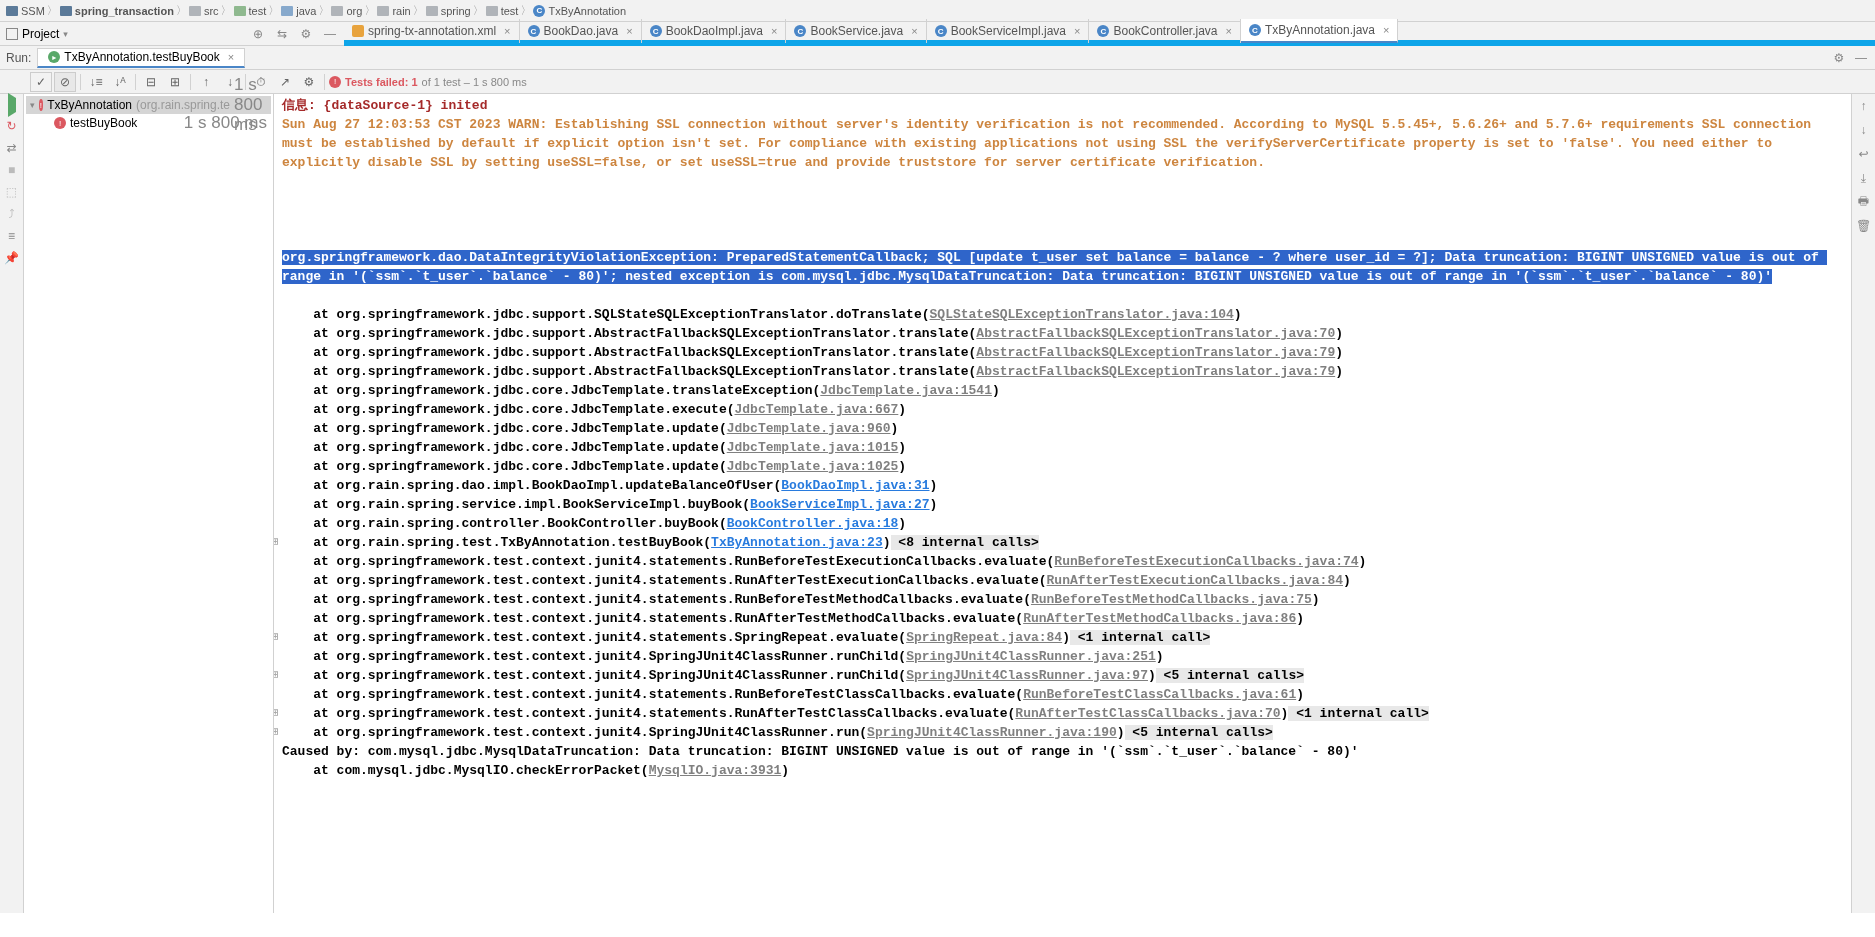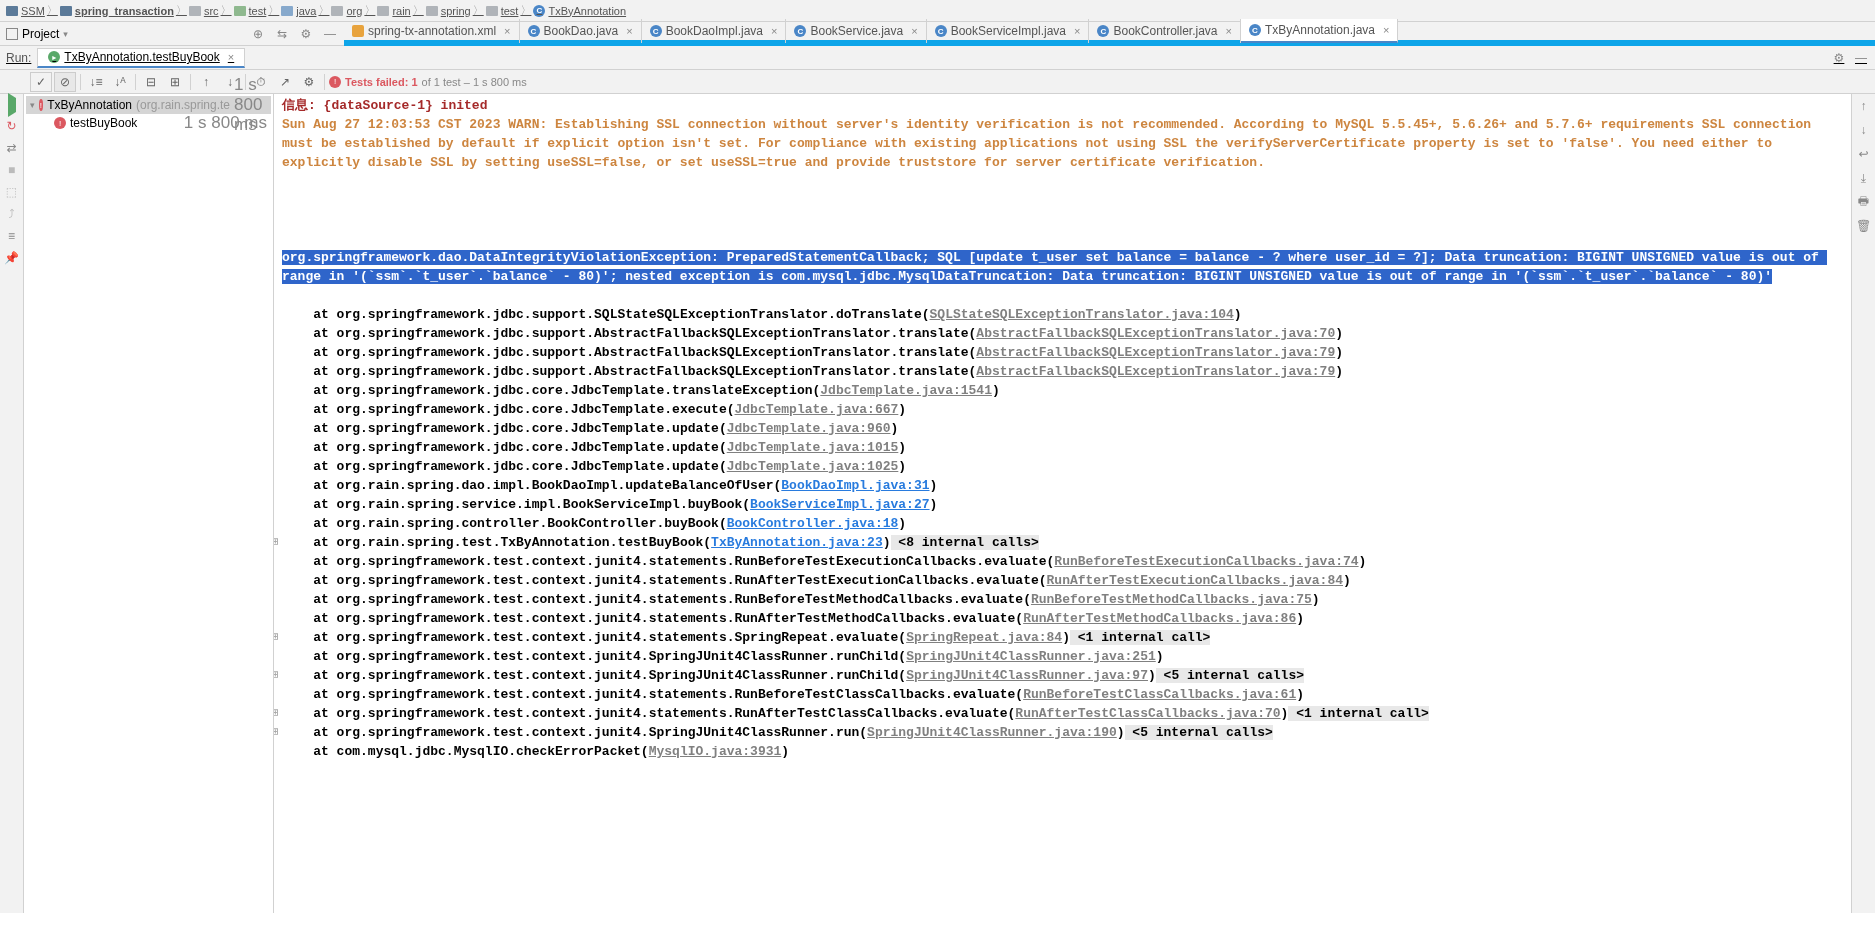--- a/index.html
+++ b/index.html
@@ -1,32 +1,32 @@
 <!DOCTYPE html>
 <html><head>
 <meta charset="utf-8">
 <style>
 * { margin: 0; padding: 0; box-sizing: border-box; }
 body { font-family: -apple-system, "Segoe UI", Arial, sans-serif; font-size: 12px; background: #fff; color: #000; overflow: hidden; }
-.breadcrumb { height: 22px; background: #f2f2f2; border-bottom: 1px solid #d1d1d1; display: flex; align-items: center; padding: 0 6px; font-size: 11px; color: #555; text-decoration: underline; }
+.breadcrumb { height: 22px; background: #f2f2f2; border-bottom: 1px solid #d1d1d1; display: flex; align-items: center; padding: 0 6px; font-size: 11px; color: #555; }
 .breadcrumb .crumb { display: flex; align-items: center; gap: 3px; }
 .breadcrumb .sep { margin: 0 2px; color: #999; }
 .folder-icon { width: 12px; height: 10px; background: #b0b4b9; border-radius: 1px; display: inline-block; position: relative; }
 .folder-icon.blue { background: #87a9cc; }
 .folder-icon.green { background: #8fb98f; }
 .folder-icon.navy { background: #5b7a99; }
 .class-icon { width: 12px; height: 12px; border-radius: 50%; background: #4a86c7; display: inline-flex; align-items: center; justify-content: center; color: #fff; font-size: 8px; font-weight: bold; }
 .xml-icon { width: 12px; height: 12px; background: #e8a33d; border-radius: 2px; display: inline-block; }
 .project-bar { height: 24px; background: #f2f2f2; border-bottom: 1px solid #d1d1d1; display: flex; align-items: center; padding: 0 6px; justify-content: space-between; }
 .project-label { display: flex; align-items: center; gap: 4px; font-size: 12px; }
 .proj-icons { display: flex; gap: 8px; align-items: center; }
 .editor-tabs-bar { height: 24px; background: #f2f2f2; border-bottom: 6px solid #0ea5e9; display: flex; align-items: center; }
 .editor-tab { height: 24px; padding: 0 8px; display: flex; align-items: center; gap: 4px; border-right: 1px solid #d1d1d1; font-size: 12px; color: #555; }
 .editor-tab.active { background: #fff; border-bottom: 2px solid #4a86c7; }
-.run-bar { height: 24px; background: #f2f2f2; border-bottom: 1px solid #d1d1d1; display: flex; align-items: center; padding: 0 6px; gap: 6px; text-decoration: underline; }
+.run-bar { height: 24px; background: #f2f2f2; border-bottom: 1px solid #d1d1d1; display: flex; align-items: center; padding: 0 6px; gap: 6px; }
 .run-tab { height: 20px; padding: 0 10px; background: #fff; border: 1px solid #d1d1d1; border-bottom: none; display: flex; align-items: center; gap: 4px; font-size: 12px; border-bottom: 2px solid #4a86c7; }
 .run-label { color: #555; font-size: 12px; }
 .toolbar { height: 24px; background: #f2f2f2; border-bottom: 1px solid #d1d1d1; display: flex; align-items: center; padding: 0 4px; gap: 2px; }
 .tool-btn { width: 22px; height: 20px; display: flex; align-items: center; justify-content: center; color: #666; }
 .tool-sep { width: 1px; height: 16px; background: #d1d1d1; margin: 0 2px; }
 .tests-failed { display: flex; align-items: center; gap: 4px; font-size: 11px; }
 .red-circle { width: 12px; height: 12px; border-radius: 50%; background: #db5860; display: inline-flex; align-items: center; justify-content: center; color: #fff; font-size: 8px; }
 .green-circle { width: 12px; height: 12px; border-radius: 50%; background: #59a869; display: inline-flex; align-items: center; justify-content: center; color: #fff; font-size: 8px; }
 .main-area { display: flex; height: calc(937px - 22px - 24px - 24px - 24px - 24px); }
 .left-gutter { width: 24px; background: #f2f2f2; border-right: 1px solid #d1d1d1; display: flex; flex-direction: column; align-items: center; padding-top: 4px; gap: 6px; }
@@ -249,20 +249,21 @@
       <div class="console-line"><span class="c-black">    at org.springframework.test.context.junit4.statements.RunBeforeTestExecutionCallbacks.evaluate(</span><span class="c-gray-link">RunBeforeTestExecutionCallbacks.java:74</span><span class="c-black">)</span></div>
       <div class="console-line"><span class="c-black">    at org.springframework.test.context.junit4.statements.RunAfterTestExecutionCallbacks.evaluate(</span><span class="c-gray-link">RunAfterTestExecutionCallbacks.java:84</span><span class="c-black">)</span></div>
       <div class="console-line"><span class="c-black">    at org.springframework.test.context.junit4.statements.RunBeforeTestMethodCallbacks.evaluate(</span><span class="c-gray-link">RunBeforeTestMethodCallbacks.java:75</span><span class="c-black">)</span></div>
       <div class="console-line"><span class="c-black">    at org.springframework.test.context.junit4.statements.RunAfterTestMethodCallbacks.evaluate(</span><span class="c-gray-link">RunAfterTestMethodCallbacks.java:86</span><span class="c-black">)</span></div>
       <div class="console-line" style="position: relative;"><span style="position: absolute; left: -2px; color: rgb(170, 170, 170); font-size: 11px;">⊞</span><span class="c-black">    at org.springframework.test.context.junit4.statements.SpringRepeat.evaluate(</span><span class="c-gray-link">SpringRepeat.java:84</span><span class="c-black">)</span><span class="c-gray-bg"> &lt;1 internal call&gt;</span></div>
       <div class="console-line"><span class="c-black">    at org.springframework.test.context.junit4.SpringJUnit4ClassRunner.runChild(</span><span class="c-gray-link">SpringJUnit4ClassRunner.java:251</span><span class="c-black">)</span></div>
       <div class="console-line" style="position: relative;"><span style="position: absolute; left: -2px; color: rgb(170, 170, 170); font-size: 11px;">⊞</span><span class="c-black">    at org.springframework.test.context.junit4.SpringJUnit4ClassRunner.runChild(</span><span class="c-gray-link">SpringJUnit4ClassRunner.java:97</span><span class="c-black">)</span><span class="c-gray-bg"> &lt;5 internal calls&gt;</span></div>
       <div class="console-line"><span class="c-black">    at org.springframework.test.context.junit4.statements.RunBeforeTestClassCallbacks.evaluate(</span><span class="c-gray-link">RunBeforeTestClassCallbacks.java:61</span><span class="c-black">)</span></div>
       <div class="console-line" style="position: relative;"><span style="position: absolute; left: -2px; color: rgb(170, 170, 170); font-size: 11px;">⊞</span><span class="c-black">    at org.springframework.test.context.junit4.statements.RunAfterTestClassCallbacks.evaluate(</span><span class="c-gray-link">RunAfterTestClassCallbacks.java:70</span><span class="c-black">)</span><span class="c-gray-bg"> &lt;1 internal call&gt;</span></div>
       <div class="console-line" style="position: relative;"><span style="position: absolute; left: -2px; color: rgb(170, 170, 170); font-size: 11px;">⊞</span><span class="c-black">    at org.springframework.test.context.junit4.SpringJUnit4ClassRunner.run(</span><span class="c-gray-link">SpringJUnit4ClassRunner.java:190</span><span class="c-black">)</span><span class="c-gray-bg"> &lt;5 internal calls&gt;</span></div>
+      <div class="console-line"><span class="c-black">Caused by: com.mysql.jdbc.MysqlDataTruncation: Data truncation: BIGINT UNSIGNED value is out of range in '(`ssm`.`t_user`.`balance` - 80)'</span></div>
       <div class="console-line"><span class="c-black">    at com.mysql.jdbc.MysqlIO.checkErrorPacket(</span><span class="c-gray-link">MysqlIO.java:3931</span><span class="c-black">)</span></div>
     </div>
 
   <div class="right-gutter">
     <span class="gutter-icon">↑</span>
     <span class="gutter-icon">↓</span>
     <span class="gutter-icon">↩</span>
     <span class="gutter-icon">⤓</span>
     <span class="gutter-icon">🖶</span>
     <span class="gutter-icon">🗑</span>

